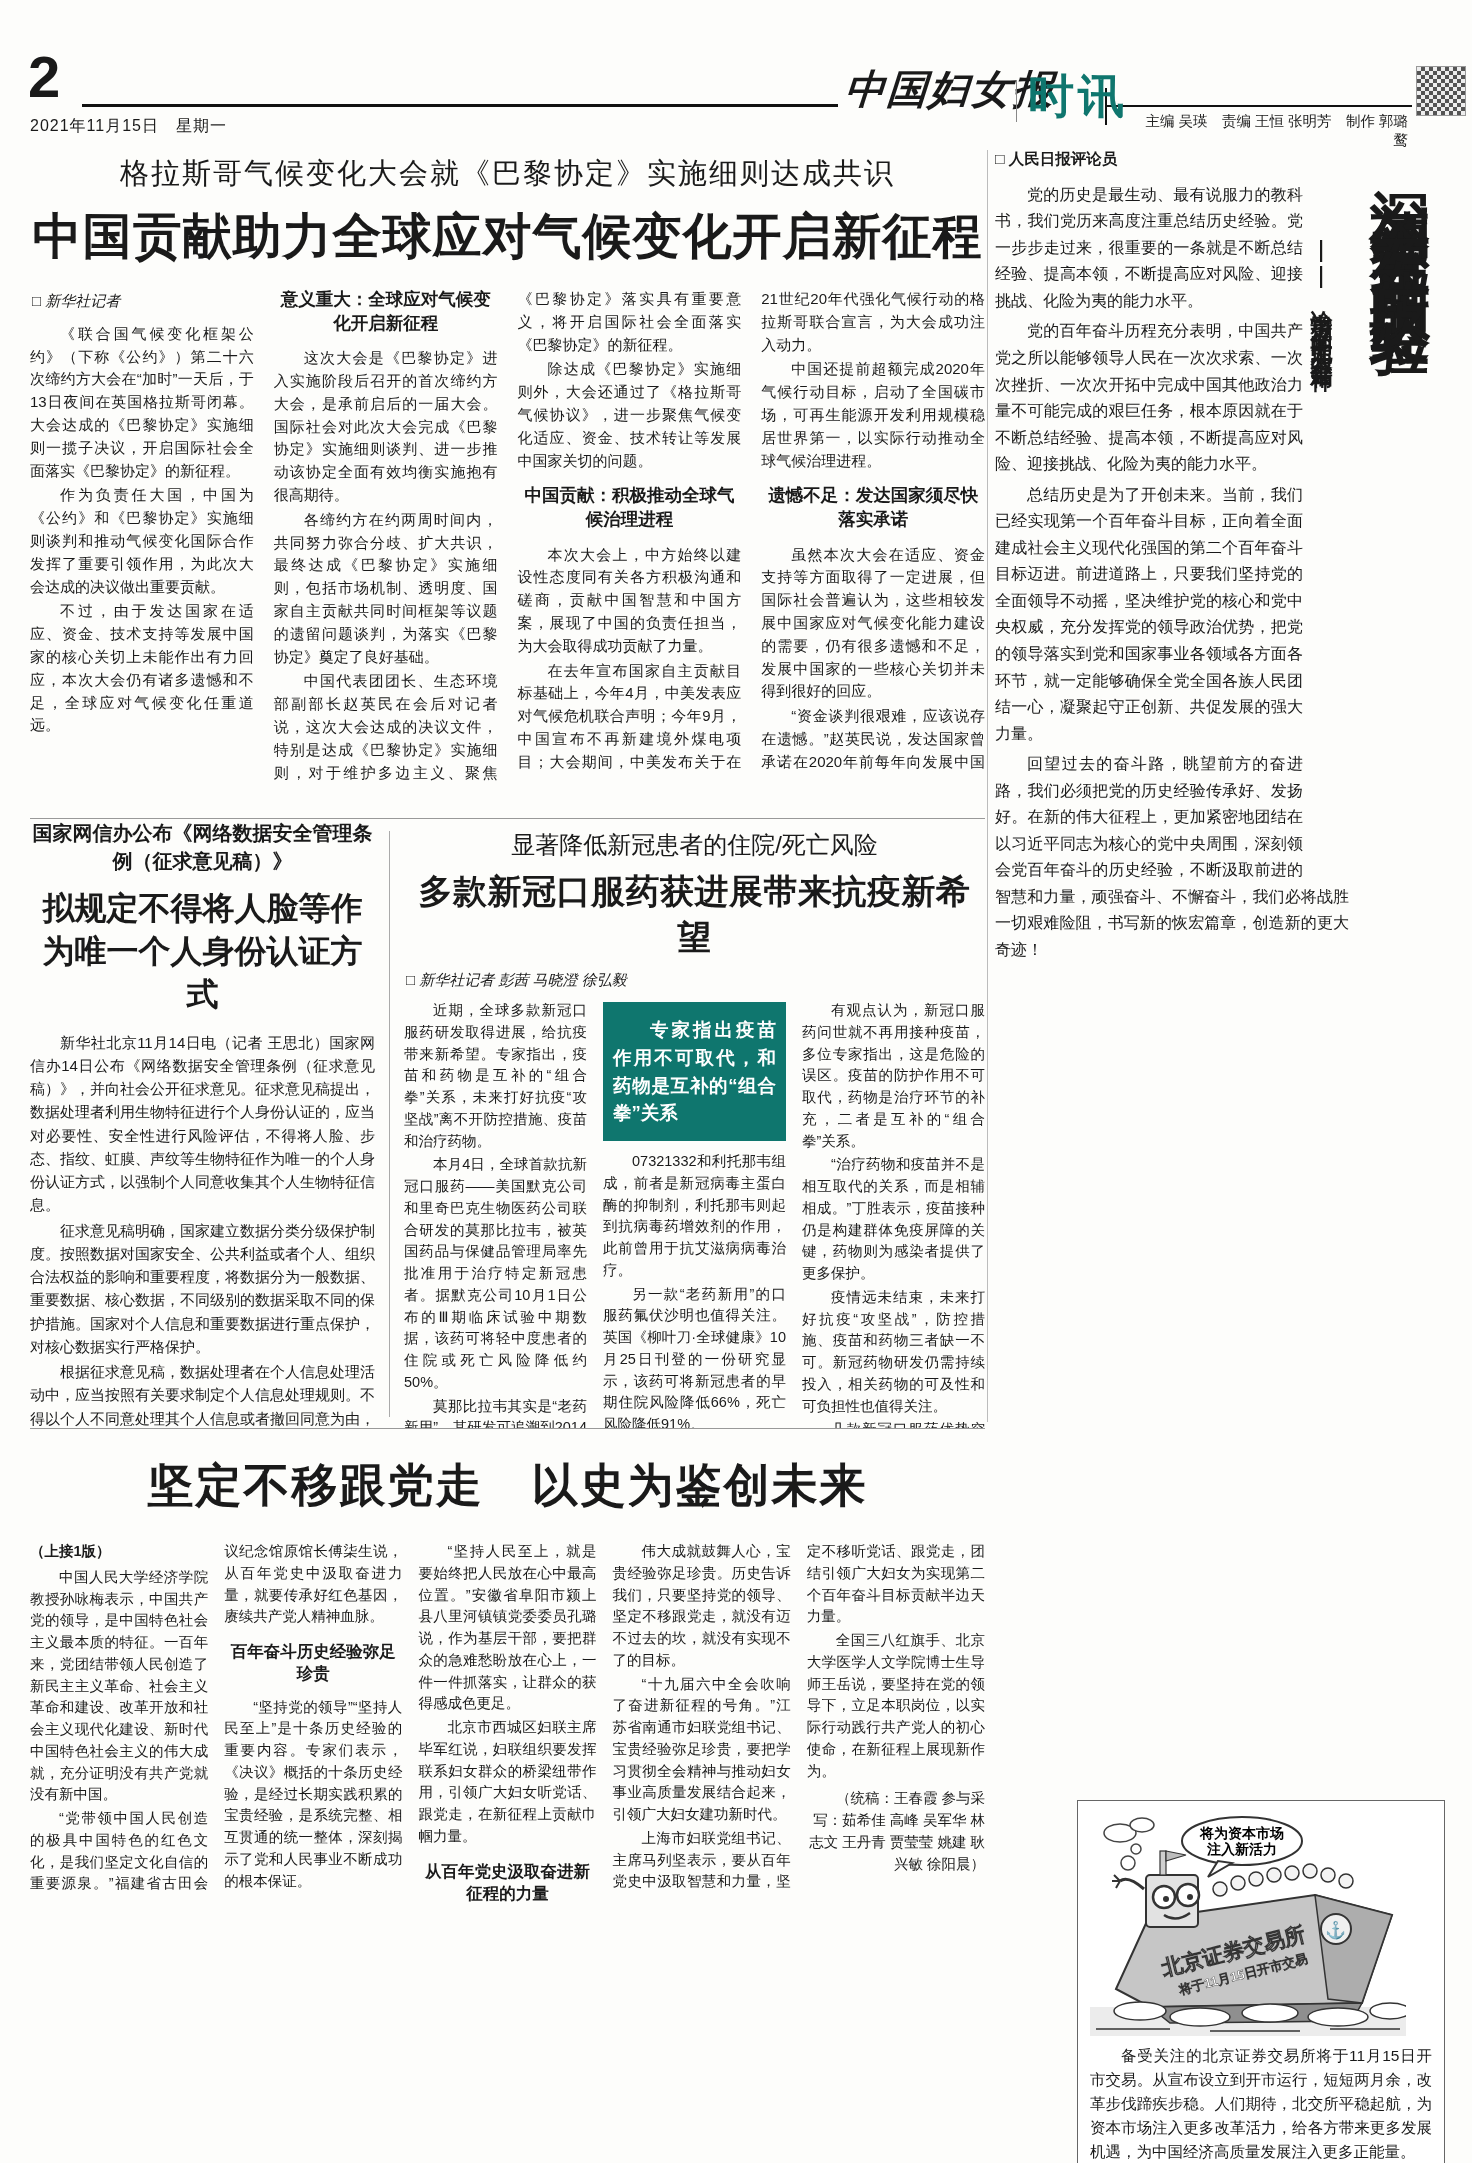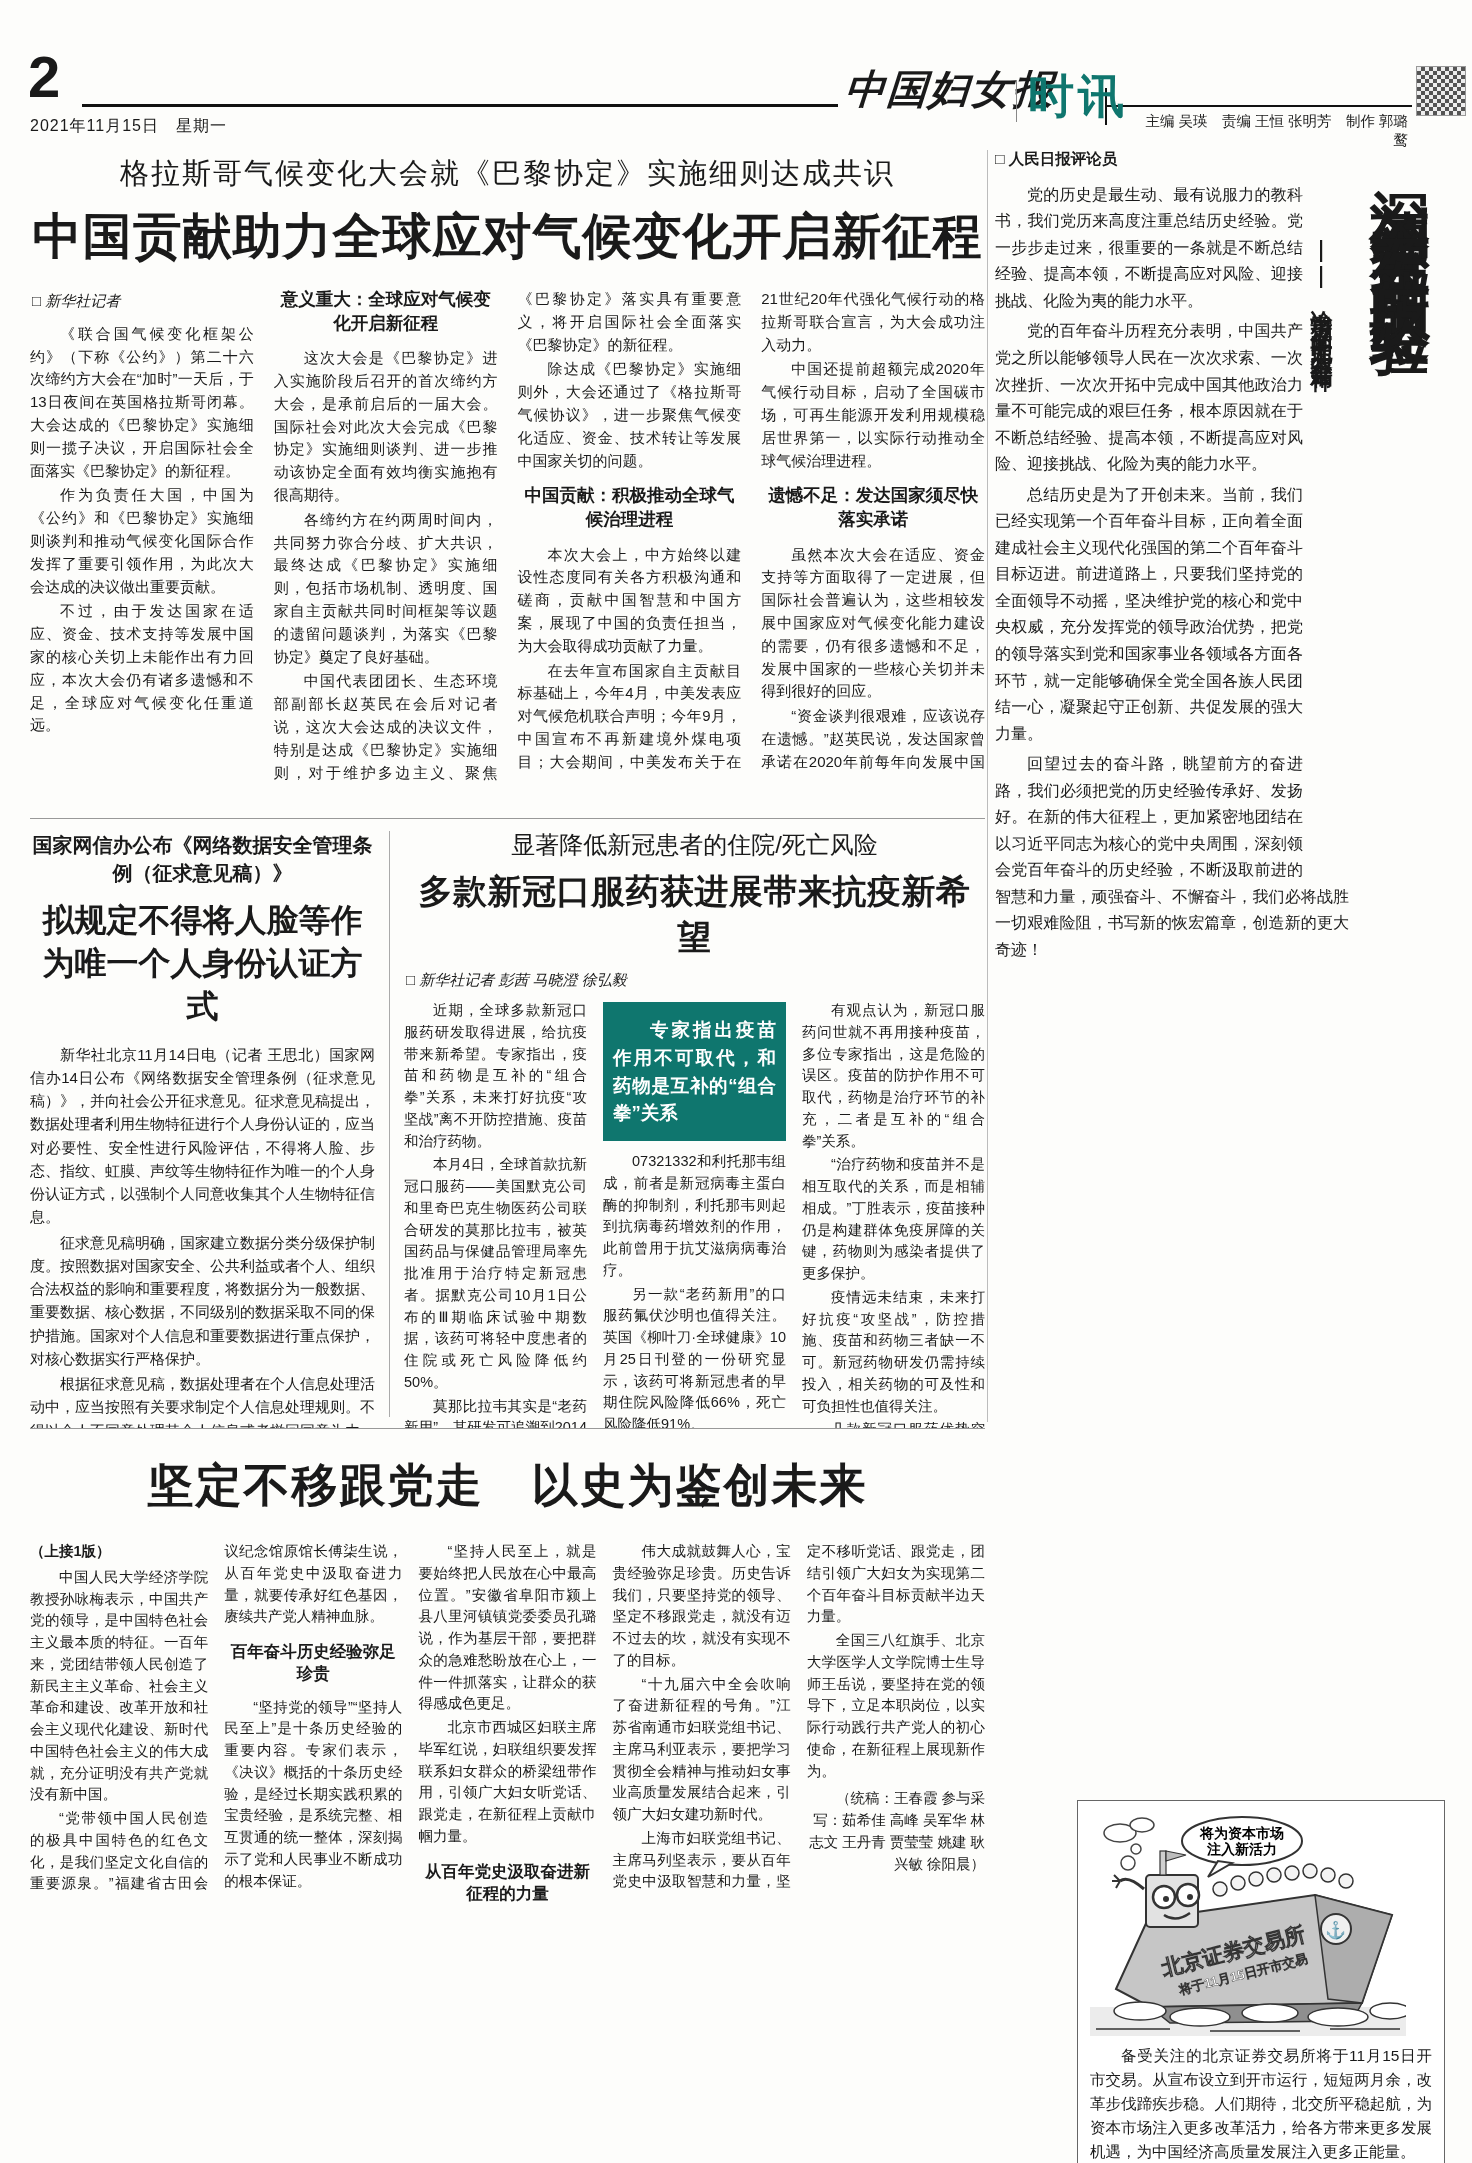--- a/index.html
+++ b/index.html
@@ -29,21 +29,21 @@
   .climate .kicker{font-size:29px;margin-top:14px;letter-spacing:2px;}
   .climate h1{font-size:49px;margin:10px 0 0 0;text-align:center;letter-spacing:1px;}
   .climate .body{margin-top:18px;column-count:4;column-gap:20px;height:500px;
                  font-size:15px;line-height:1.52;overflow:hidden;}
   .subhead{font-weight:bold;font-size:17.5px;text-align:center;line-height:1.35;
            margin:12px 6px;text-indent:0;}
   
   .vdiv-main{left:987px;top:150px;width:1px;height:1272px;background:#bcbcbc;}
   
   .middle{left:30px;top:818px;width:955px;height:610px;border-top:1px solid #999;overflow:hidden;}
-  .privacy{position:absolute;left:0;top:12px;width:345px;}
+  .privacy{position:absolute;left:0;top:0;width:345px;}
   .privacy .kicker{font-size:20px;font-weight:600;line-height:1.4;}
   .privacy h2{font-size:32px;text-align:center;line-height:1.35;margin:12px 0 14px 0;}
   .privacy .body{font-size:15px;line-height:1.55;}
   .mid-div{position:absolute;left:359px;top:12px;width:1px;height:586px;background:#aaa;}
   .covid{position:absolute;left:374px;top:10px;width:581px;}
   .covid .kicker{font-size:24px;}
   .covid h2{font-size:34px;text-align:center;margin:8px 0 10px 0;letter-spacing:0.5px;}
   .covid .cols{display:flex;gap:16px;height:438px;overflow:hidden;}
   .covid .col{flex:1;font-size:14.5px;line-height:1.5;text-align:justify;overflow:hidden;}
   .pullquote{background:#0f766e;color:#fff;padding:14px 10px;font-size:18.5px;font-weight:bold;
@@ -173,21 +173,21 @@
         </div>
       <div class="subhead">百年奋斗历史经验弥足珍贵</div>
       <div>
           <p class="para">“坚持党的领导”“坚持人民至上”是十条历史经验的重要内容。专家们表示，《决议》概括的十条历史经验，是经过长期实践积累的宝贵经验，是系统完整、相互贯通的统一整体，深刻揭示了党和人民事业不断成功的根本保证。</p>
           <p class="para">“坚持人民至上，就是要始终把人民放在心中最高位置。”安徽省阜阳市颍上县八里河镇镇党委委员孔璐说，作为基层干部，要把群众的急难愁盼放在心上，一件一件抓落实，让群众的获得感成色更足。</p>
           <p class="para">北京市西城区妇联主席毕军红说，妇联组织要发挥联系妇女群众的桥梁纽带作用，引领广大妇女听党话、跟党走，在新征程上贡献巾帼力量。</p>
         </div>
       <div class="subhead">从百年党史汲取奋进新征程的力量</div>
       <div>
           <p class="para">伟大成就鼓舞人心，宝贵经验弥足珍贵。历史告诉我们，只要坚持党的领导、坚定不移跟党走，就没有迈不过去的坎，就没有实现不了的目标。</p>
-          <p class="para">“十九届六中全会吹响了奋进新征程的号角。”江苏省南通市妇联党组书记、主席马利亚表示，要把学习贯彻全会精神与推动妇女事业高质量发展结合起来，引领广大妇女建功新时代。</p>
+          <p class="para">“十九届六中全会吹响了奋进新征程的号角。”江苏省南通市妇联党组书记、宝贵经验弥足珍贵，要把学习贯彻全会精神与推动妇女事业高质量发展结合起来，引领广大妇女建功新时代。</p>
           <p class="para">上海市妇联党组书记、主席马列坚表示，要从百年党史中汲取智慧和力量，坚定不移听党话、跟党走，团结引领广大妇女为实现第二个百年奋斗目标贡献半边天力量。</p>
           <p class="para">全国三八红旗手、北京大学医学人文学院博士生导师王岳说，要坚持在党的领导下，立足本职岗位，以实际行动践行共产党人的初心使命，在新征程上展现新作为。</p>
         </div>
       <div class="para contrib">（统稿：王春霞 参与采写：茹希佳 高峰 吴军华 林志文 王丹青 贾莹莹 姚建 耿兴敏 徐阳晨）</div>
     </div>
   </div>
 
   <div class="abs sidebar">
     <div class="sb-text">
       <div class="vh">

